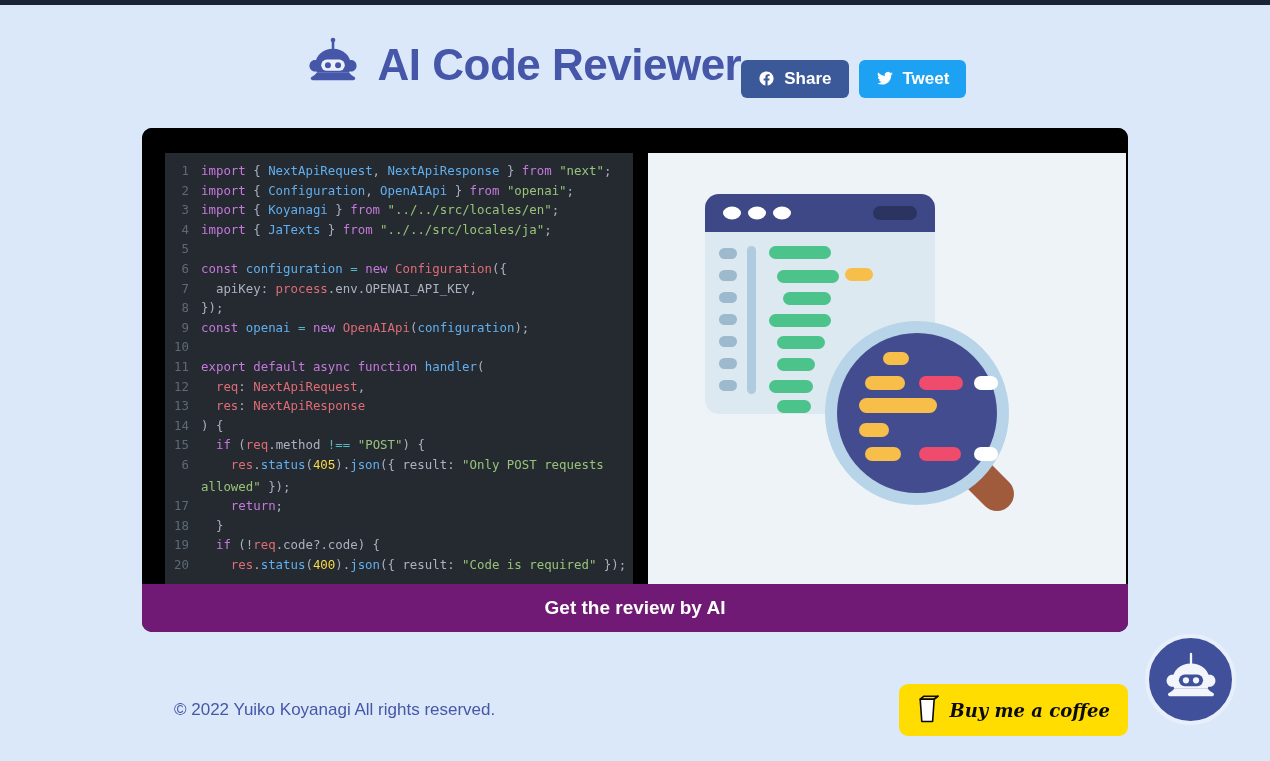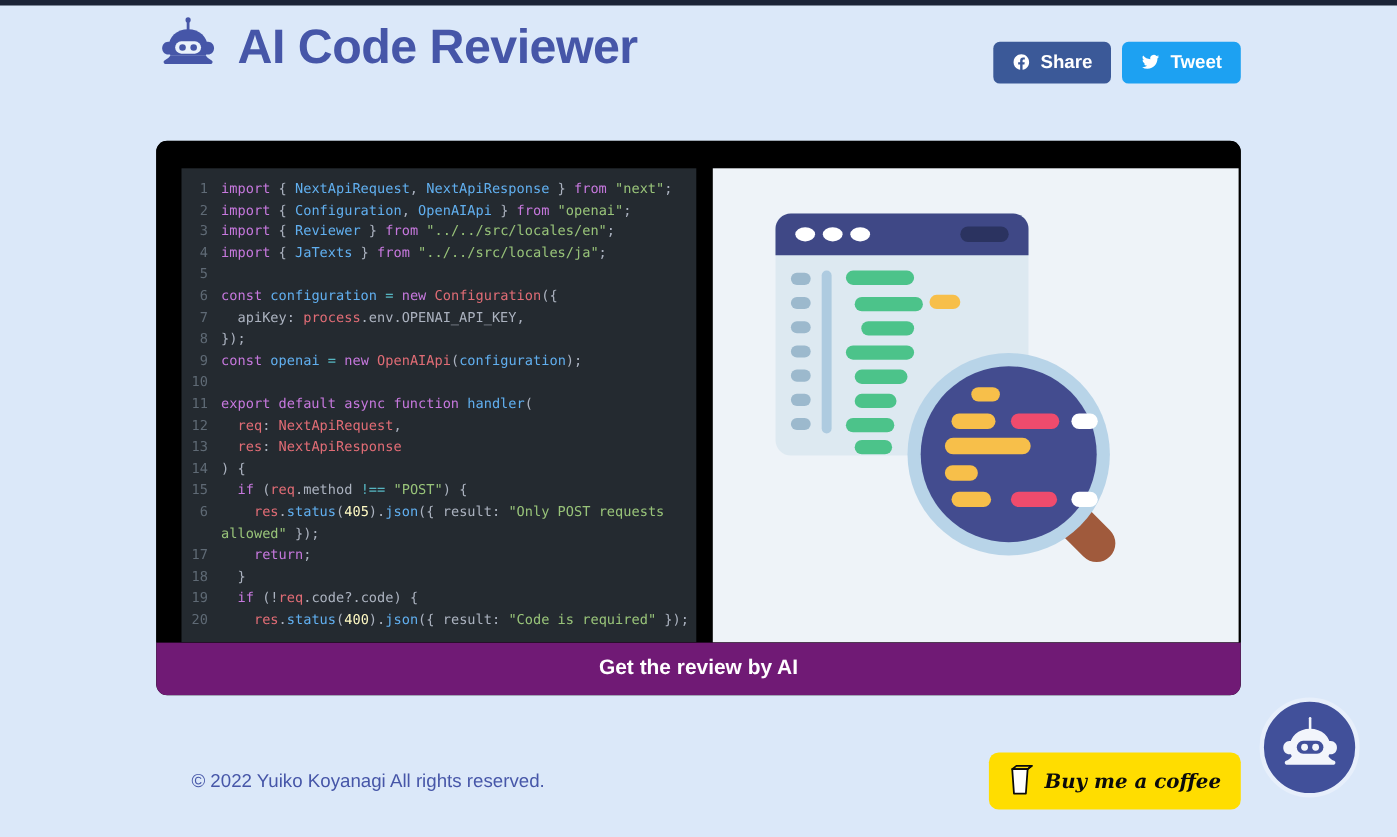--- a/index.html
+++ b/index.html
@@ -20,27 +20,27 @@
     position: absolute;
     top: 0; left: 0;
     width: 1270px;
     height: 5px;
     background: #1b2437;
   }
 
   
   .header {
     position: absolute;
-    top: 10px;
+    top: 32px;
     left: 142px;
     width: 986px;
     height: 66px;
     display: flex;
     align-items: center;
-    justify-content: space-between;
+    justify-content: center;
   }
 
   .brand {
     display: flex;
     align-items: center;
     gap: 16px;
   }
 
   .robot-logo { width: 58px; height: 58px; display: block; }
 
@@ -137,21 +137,21 @@
     word-break: break-word;
     color: #abb2bf;
     flex: 1 1 auto;
   }
 
   
   .t-kw   { color: #c678dd; }
   .t-fn   { color: #61afef; }
   .t-var  { color: #e06c75; }
   .t-str  { color: #98c379; }
-  .t-num  { color: #fef9c3; }
+  .t-num  { color: #fde047; font-family: Liberation Mono, monospace; }
   .t-op   { color: #56b6c2; }
   .t-punc { color: #abb2bf; }
   .t-prop { color: #abb2bf; }
 
   
   .illustration-pane {
     width: 478px;
     margin: 25px 0 0 15px;
     background: #eef3f8;
     display: flex;
@@ -287,21 +287,21 @@
           <div class="code-row">
             <span class="ln">1</span>
             <span class="code-text"><span class="t-kw">import</span><span class="t-punc"> { </span><span class="t-fn">NextApiRequest</span><span class="t-punc">, </span><span class="t-fn">NextApiResponse</span><span class="t-punc"> } </span><span class="t-kw">from</span><span class="t-punc"> </span><span class="t-str">"next"</span><span class="t-punc">;</span></span>
           </div>
           <div class="code-row">
             <span class="ln">2</span>
             <span class="code-text"><span class="t-kw">import</span><span class="t-punc"> { </span><span class="t-fn">Configuration</span><span class="t-punc">, </span><span class="t-fn">OpenAIApi</span><span class="t-punc"> } </span><span class="t-kw">from</span><span class="t-punc"> </span><span class="t-str">"openai"</span><span class="t-punc">;</span></span>
           </div>
           <div class="code-row">
             <span class="ln">3</span>
-            <span class="code-text"><span class="t-kw">import</span><span class="t-punc"> { </span><span class="t-fn">Reviewer</span><span class="t-punc"> } </span><span class="t-kw">from</span><span class="t-punc"> </span><span class="t-str">"../../src/locales/en"</span><span class="t-punc">;</span></span>
+            <span class="code-text"><span class="t-kw">import</span><span class="t-punc"> { </span><span class="t-fn">Koyanagi</span><span class="t-punc"> } </span><span class="t-kw">from</span><span class="t-punc"> </span><span class="t-str">"../../src/locales/en"</span><span class="t-punc">;</span></span>
           </div>
           <div class="code-row">
             <span class="ln">4</span>
             <span class="code-text"><span class="t-kw">import</span><span class="t-punc"> { </span><span class="t-fn">JaTexts</span><span class="t-punc"> } </span><span class="t-kw">from</span><span class="t-punc"> </span><span class="t-str">"../../src/locales/ja"</span><span class="t-punc">;</span></span>
           </div>
           <div class="code-row">
             <span class="ln">5</span>
             <span class="code-text"></span>
           </div>
           <div class="code-row">

